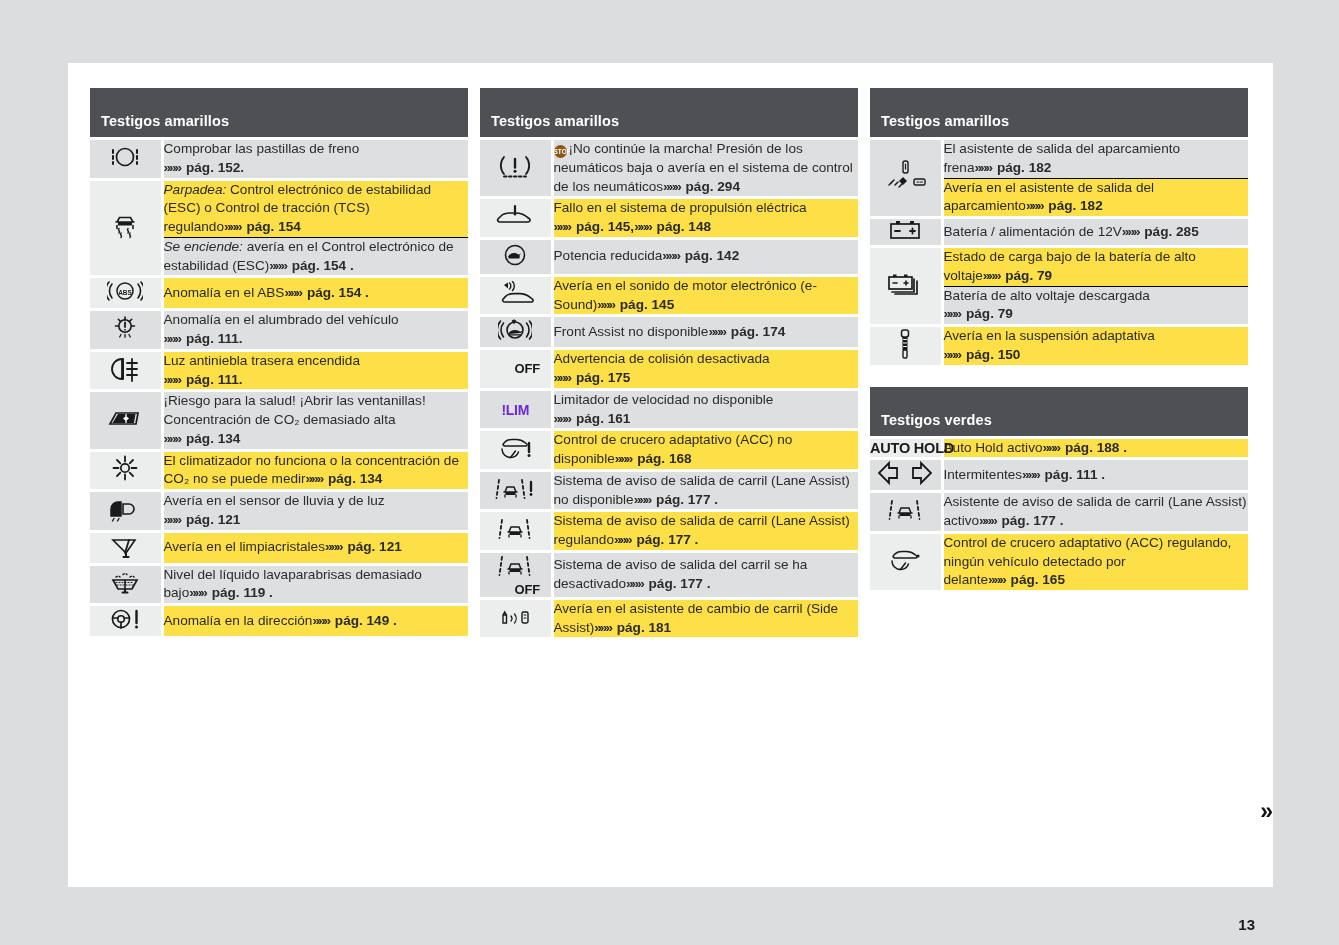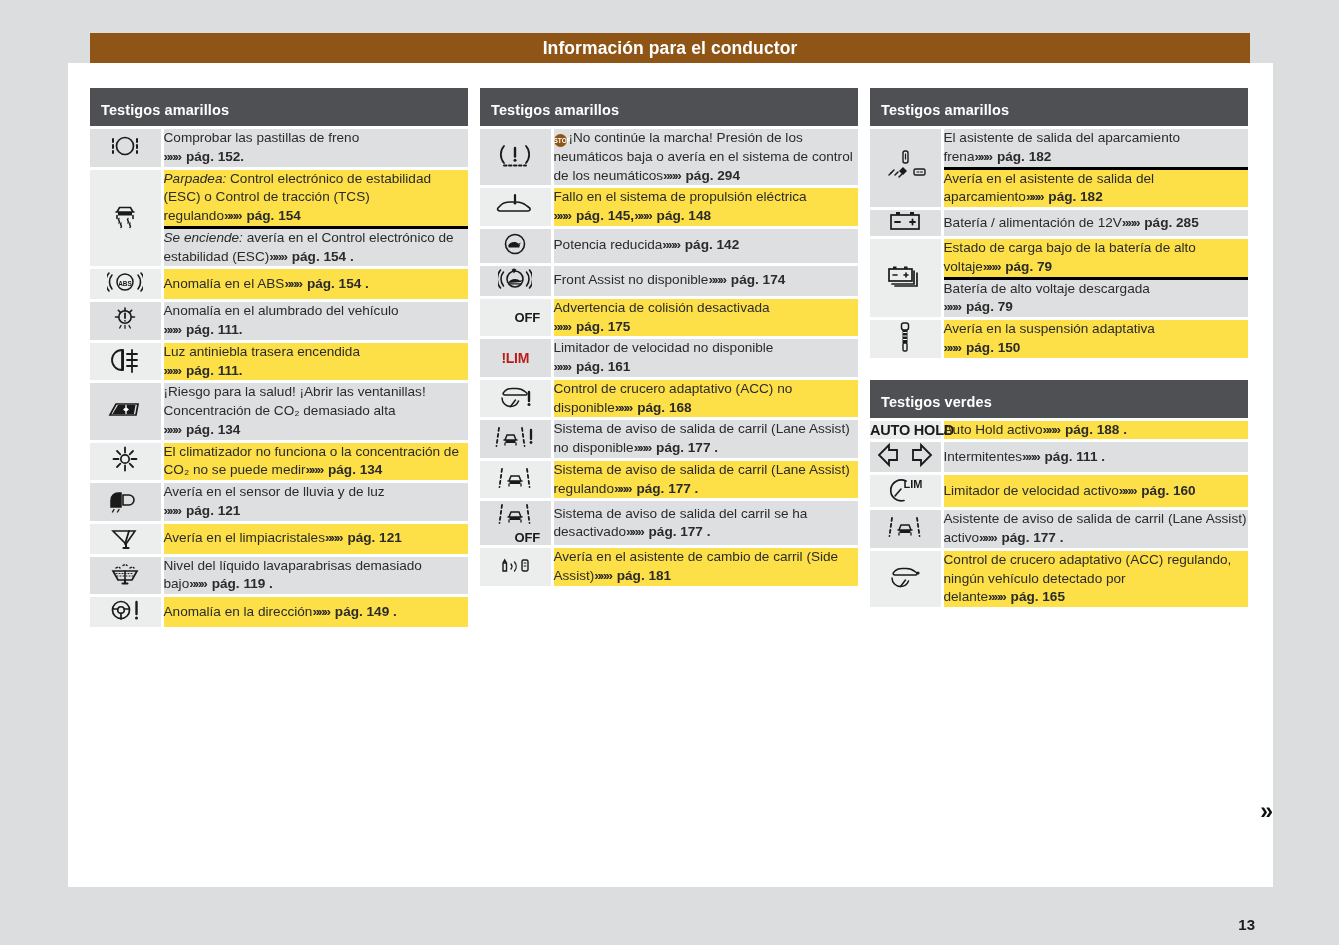--- a/index.html
+++ b/index.html
@@ -38,21 +38,21 @@
     display: flex;
     gap: 12px;
   }
   .col { width: 378px; flex: 0 0 378px; }
 
   .sect-head {
     background: #4e5054;
     color: #fff;
     font-size: 14.5px;
     font-weight: bold;
-    padding: 14px 11px 8px 11px;
+    padding: 25px 11px 8px 11px;
     letter-spacing: .1px;
   }
   .sect-head.spaced { margin-top: 22px; }
 
   table.tbl { border-collapse: collapse; width: 100%; table-layout: fixed; }
   table.tbl td { vertical-align: middle; padding: 0; }
   td.icon {
     width: 72px;
     background: #e8e9ea;
     text-align: center;
@@ -63,21 +63,21 @@
     padding: 8px 10px 9px 12px;
     font-size: 13.6px;
     line-height: 1.38;
     color: #2b2b2b;
   }
   tr.r0 td.txt { background: #dedfe1; }
   tr.r1 td.txt { background: #fde047; }
   tr.r0 td.icon { background: #dedfe1; }
   tr.r1 td.icon { background: #eceded; }
   tr.sep td { border-top: 3px solid #ffffff; }
-  tr.nosep td.txt { border-top: 3px solid #000000; }
+  tr.nosep td.txt { border-top: 1px solid #000000; }
 
   .ref { font-weight: bold; white-space: nowrap; }
   .chev { font-weight: bold; letter-spacing: -2px; padding-right:2px; }
   em.it { font-style: italic; }
 
   
   .stopbadge {
     display: inline-block;
     width: 13px; height: 13px;
     border-radius: 50%;
@@ -92,21 +92,21 @@
     font-family: "Liberation Sans", sans-serif;
   }
 
   
   .ic { display:inline-block; line-height:0; }
   .ic svg { display:block; margin:0 auto; }
   .ictext {
     font-family: "Liberation Sans", sans-serif;
     font-weight: bold;
     font-size: 14px;
-    color: #b91c1c;
+    color: #6d28d9;
     letter-spacing: -0.3px;
   }
   .ic-off {
     font-family: "Liberation Sans", sans-serif;
     font-weight: bold;
     font-size: 13px;
     color: #1a1a1a;
     letter-spacing: -0.2px;
     text-align:center;
     margin-top:-1px;
@@ -128,23 +128,20 @@
     font-size: 23px;
     font-weight: bold;
     color: #111;
   }
 </style>
 </head>
 <body>
 
 <div id="page">
 
-  <div class="titlebar">
-    <span>Información para el conductor</span>
-  </div>
 
   <div class="cols">
 
     <div class="col">
       <div class="sect-head">Testigos amarillos</div>
       <table class="tbl" id="t0">
           <tbody>
             <tr class="r0 sep">
               <td class="icon" rowspan="1"><span><span class="ic"><svg width="34" height="30" viewBox="0 0 34 30" fill="none" stroke="#1a1a1a" stroke-width="1.6" stroke-linecap="round">
                       <circle cx="17" cy="15" r="8.5" stroke-width="1.7"></circle>
@@ -277,20 +274,29 @@
                     </svg></span></span></td>
               <td class="txt"><span>Fallo en el sistema de propulsión eléctrica</span><br><span class="ref"><span class="chev">»»»</span>&nbsp;pág. 145,</span><span class="ref"><span class="chev">»»»</span>&nbsp;pág. 148</span></td>
             </tr>
             <tr class="r0 sep">
               <td class="icon" rowspan="1"><span><span class="ic"><svg width="30" height="30" viewBox="0 0 30 30" fill="none" stroke="#1a1a1a" stroke-width="1.6" stroke-linecap="round">
                       <circle cx="15" cy="15" r="9.5" stroke-width="1.6"></circle>
    <path d="M8 17 c1-2.5 3.5-4 6-4 c2 0 3.5 .7 4.5 1.7 l2.5-1.2 -1.5 2.2 c.5 .7 .5 1.3 0 1.3 z" fill="#1a1a1a" stroke="none"></path>
    <path d="M9 17.8 h10" stroke-width="1.4"></path>
                     </svg></span></span></td>
               <td class="txt"><span>Potencia reducida</span><span class="ref"><span class="chev">»»»</span>&nbsp;pág. 142</span></td>
+            </tr>
+            <tr class="r1 sep">
+              <td class="icon" rowspan="1"><span><span class="ic"><svg width="38" height="26" viewBox="0 0 38 26" fill="none" stroke="#1a1a1a" stroke-width="1.6" stroke-linecap="round">
+                      <path d="M9 21 c-2 0 -3-1.4 -2-2.8 l2.6-2.8 c1.9-1.9 4.8-2.8 8.5-2.8 h5.7 c3.8 0 7.6 1.4 10.4 3.8 l1.9 1.4 c1.9 1.4 .9 3.2 -.9 3.2 z" stroke-width="1.6" fill="none"></path>
+   <path d="M8 4 l4 3.5 v-6 z" fill="#1a1a1a" stroke="none"></path>
+   <path d="M13.5 2 a4 4 0 0 1 0 6" stroke-width="1.4"></path>
+   <path d="M16.5 0.5 a6.5 6.5 0 0 1 0 9" stroke-width="1.4"></path>
+                    </svg></span></span></td>
+              <td class="txt"><span>Avería en el sonido de motor electrónico (e-Sound)</span><span class="ref"><span class="chev">»»»</span>&nbsp;pág. 145</span></td>
             </tr>
             <tr class="r0 sep">
               <td class="icon" rowspan="1"><span><span class="ic"><svg width="34" height="26" viewBox="0 0 34 26" fill="none" stroke="#1a1a1a" stroke-width="1.6" stroke-linecap="round">
                       <circle cx="17" cy="13" r="8" stroke-width="1.6"></circle>
    <path d="M10 17 c1.5-2.5 4-4 7-4 c2.2 0 3.8 .7 5 1.8 l2.5-1.2 -1.5 2.3 z" fill="#1a1a1a" stroke="none"></path>
    <path d="M11 17.8 h12" stroke-width="1.3"></path>
    <path d="M16 3 v3.5 M14.5 3.8 l1.5 2 1.5-2" stroke-width="1.5"></path>
    <path d="M5.5 6 a11 11 0 0 0 0 14" stroke-width="1.6"></path>
                       <path d="M2.5 4 a14 14 0 0 0 0 18" stroke-width="1.6"></path>
    <path d="M28.5 6 a11 11 0 0 1 0 14" stroke-width="1.6"></path>
@@ -424,28 +430,20 @@
               <td class="icon" rowspan="1"><span><div class="autohold">AUTO HOLD</div></span></td>
               <td class="txt"><span>Auto Hold activo</span><span class="ref"><span class="chev">»»»</span>&nbsp;pág. 188 .</span></td>
             </tr>
             <tr class="r0 sep">
               <td class="icon" rowspan="1"><span><span class="ic"><svg width="60" height="26" viewBox="0 0 60 26" fill="none" stroke="#1a1a1a" stroke-width="1.6" stroke-linecap="round">
                       <path d="M14 3 L4 13 L14 23 v-5 h8 v-10 h-8 z" stroke-width="1.8" fill="none"></path>
    <path d="M46 3 L56 13 L46 23 v-5 h-8 v-10 h8 z" stroke-width="1.8" fill="none"></path>
                     </svg></span></span></td>
               <td class="txt"><span>Intermitentes</span><span class="ref"><span class="chev">»»»</span>&nbsp;pág. 111 .</span></td>
             </tr>
-            <tr class="r1 sep">
-              <td class="icon" rowspan="1"><span><span class="ic"><svg width="36" height="28" viewBox="0 0 36 28" fill="none" stroke="#1a1a1a" stroke-width="1.6" stroke-linecap="round">
-                      <path d="M19 6 a10.5 10.5 0 1 0 -2 19.5" stroke-width="1.7" fill="none"></path>
-   <path d="M8 21 L14 14" stroke-width="1.6"></path>
-   <text x="26" y="13" font-size="11" font-family="Liberation Sans" font-weight="bold" fill="#1a1a1a" stroke="none" text-anchor="middle">LIM</text>
-                    </svg></span></span></td>
-              <td class="txt"><span>Limitador de velocidad activo</span><span class="ref"><span class="chev">»»»</span>&nbsp;pág. 160</span></td>
-            </tr>
             <tr class="r0 sep">
               <td class="icon" rowspan="1"><span><span class="ic"><svg width="34" height="26" viewBox="0 0 34 26" fill="none" stroke="#1a1a1a" stroke-width="1.6" stroke-linecap="round">
                       <path d="M4 4 L1.5 22" stroke-width="1.8" stroke-dasharray="3 3"></path>
    <path d="M29 4 L31.5 22" stroke-width="1.8" stroke-dasharray="3 3"></path>
    <path d="M10 16 h14 M11 16 l2-5 h8 l2 5" stroke-width="1.5"></path>
    <rect x="11.5" y="16" width="11" height="3" fill="#1a1a1a" stroke="none"></rect>
    <path d="M11 19 v2 M23 19 v2" stroke-width="1.3"></path>
                     </svg></span></span></td>
               <td class="txt"><span>Asistente de aviso de salida de carril (Lane Assist) activo</span><span class="ref"><span class="chev">»»»</span>&nbsp;pág. 177 .</span></td>
             </tr>

